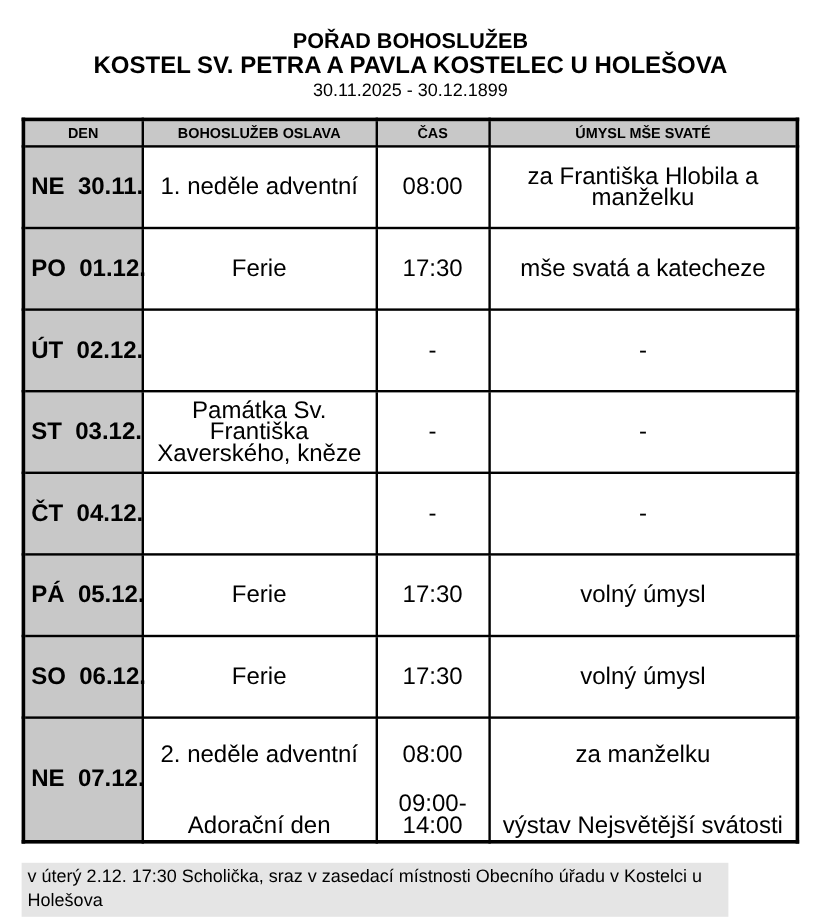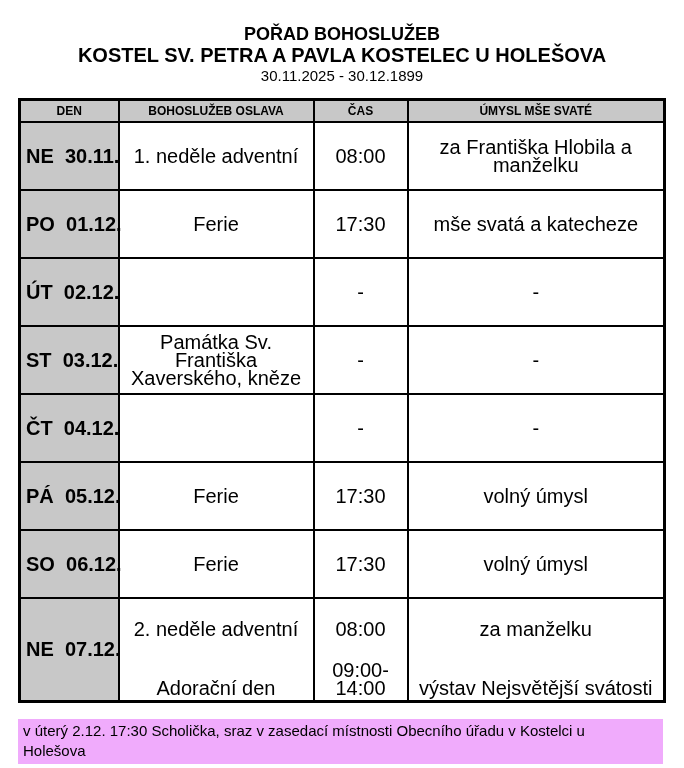--- a/index.html
+++ b/index.html
@@ -67,23 +67,23 @@
     font-weight: bold;
     text-align: left;
     padding-left: 5px;
     white-space: pre;
   }
   tr.sub-top { height: 62px !important; }
   tr.sub-bottom { height: 26px !important; }
   tr.sub-top td { border-bottom: none; }
   tr.sub-bottom td { border-top: none; vertical-align: bottom; padding-bottom: 3px; }
   .footer-note {
-    width: 645px;
+    width: 589px;
     margin: 16px 0 0 18px;
-    background: #f0abfc;
+    background: #e5e5e5;
     font-size: 15px;
     line-height: 20px;
     padding: 2px 16px 3px 5px;
   }
 </style>
 </head>
 <body>
 
 <div class="page">
 

